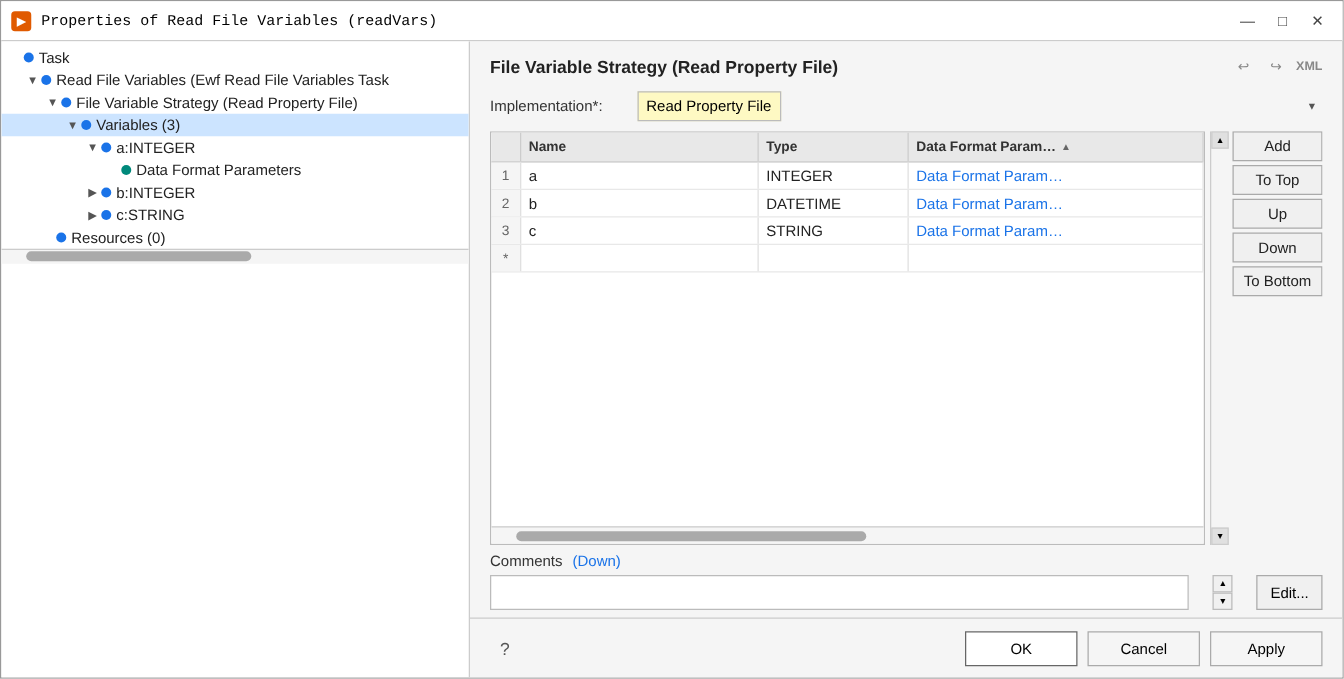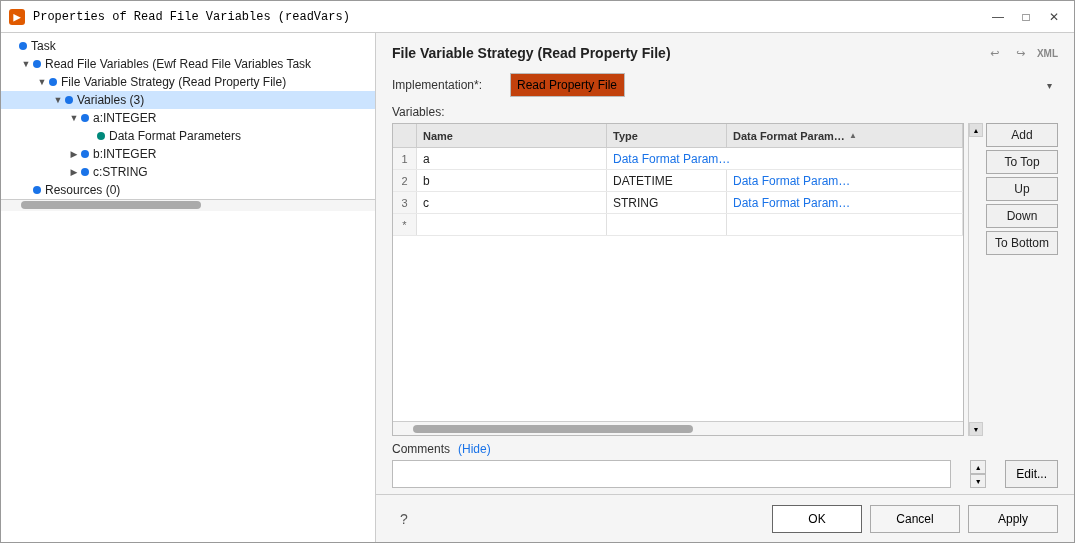--- a/index.html
+++ b/index.html
@@ -182,21 +182,21 @@
     .impl-label {
       font-size: 12px;
       color: #333;
       width: 110px;
       flex-shrink: 0;
     }
     .impl-select {
       flex: 1;
       height: 24px;
       border: 1px solid #bbb;
-      background: #c2410c;
+      background: #fef9c3;
       font-size: 12px;
       padding: 0 6px;
       appearance: none;
       -webkit-appearance: none;
       cursor: pointer;
       position: relative;
     }
     .impl-select-wrapper {
       flex: 1;
       position: relative;
@@ -507,21 +507,21 @@
       <div class="tree-item" style="padding-left:66px;">
         <span class="tree-toggle">▶</span>
         <span class="tree-dot dot-blue"></span>
         <span class="tree-label">b:INTEGER</span>
       </div>
       <div class="tree-item" style="padding-left:66px;">
         <span class="tree-toggle">▶</span>
         <span class="tree-dot dot-blue"></span>
         <span class="tree-label">c:STRING</span>
       </div>
-      <div class="tree-item" style="padding-left:18px;">
+      <div class="tree-item" style="padding-left:30px;">
         <span class="tree-toggle"></span>
         <span class="tree-dot dot-blue"></span>
         <span class="tree-label">Resources (0)</span>
       </div>
       <div style="flex:1;"></div>
       <div class="left-panel-footer">
         <div class="scrollbar-h"></div>
       </div>
     </div>
 
@@ -538,41 +538,41 @@
       <div class="impl-row">
         <span class="impl-label">Implementation*:</span>
         <div class="impl-select-wrapper">
           <select class="impl-select">
             <option value="Read Property File">Read Property File</option>
           </select>
         </div>
       </div>
 
       <div class="variables-section">
-        <span class="variables-label">Variables:</span>
         <div class="table-area">
           <div class="table-wrapper">
             <div class="table-header">
               <div class="th-row-num"></div>
               <div class="th th-name">
                 <span>Name</span>
               </div>
               <div class="th th-type">
                 <span>Type</span>
               </div>
               <div class="th th-params">
                 <span>Data Format Param…</span>
                 <span class="th-sort">▲</span>
               </div>
             </div>
             <div class="table-body">
 
               <div class="table-row">
                 <div class="td-row-num">1</div>
                 <div class="td td-name">a</div>
+                <div class="td td-type">INTEGER</div>
                 <div class="td td-params">Data Format Param…</div>
               </div>
 
               <div class="table-row">
                 <div class="td-row-num">2</div>
                 <div class="td td-name">b</div>
                 <div class="td td-type">DATETIME</div>
                 <div class="td td-params">Data Format Param…</div>
               </div>
 
@@ -604,21 +604,21 @@
             <button class="side-btn">To Top</button>
             <button class="side-btn">Up</button>
             <button class="side-btn">Down</button>
             <button class="side-btn">To Bottom</button>
           </div>
         </div>
       </div>
 
       <div class="comments-section">
         <span class="comments-label">Comments</span>
-        <a class="hide-link">(Hide)</a>
+        <a class="hide-link">(Down)</a>
       </div>
       <div class="comments-input-row">
         <textarea class="comments-textarea" style=""></textarea>
         <div class="spin-btns">
           <div class="spin-btn">▲</div>
           <div class="spin-btn">▼</div>
         </div>
         <button class="edit-btn">Edit...</button>
       </div>
 

